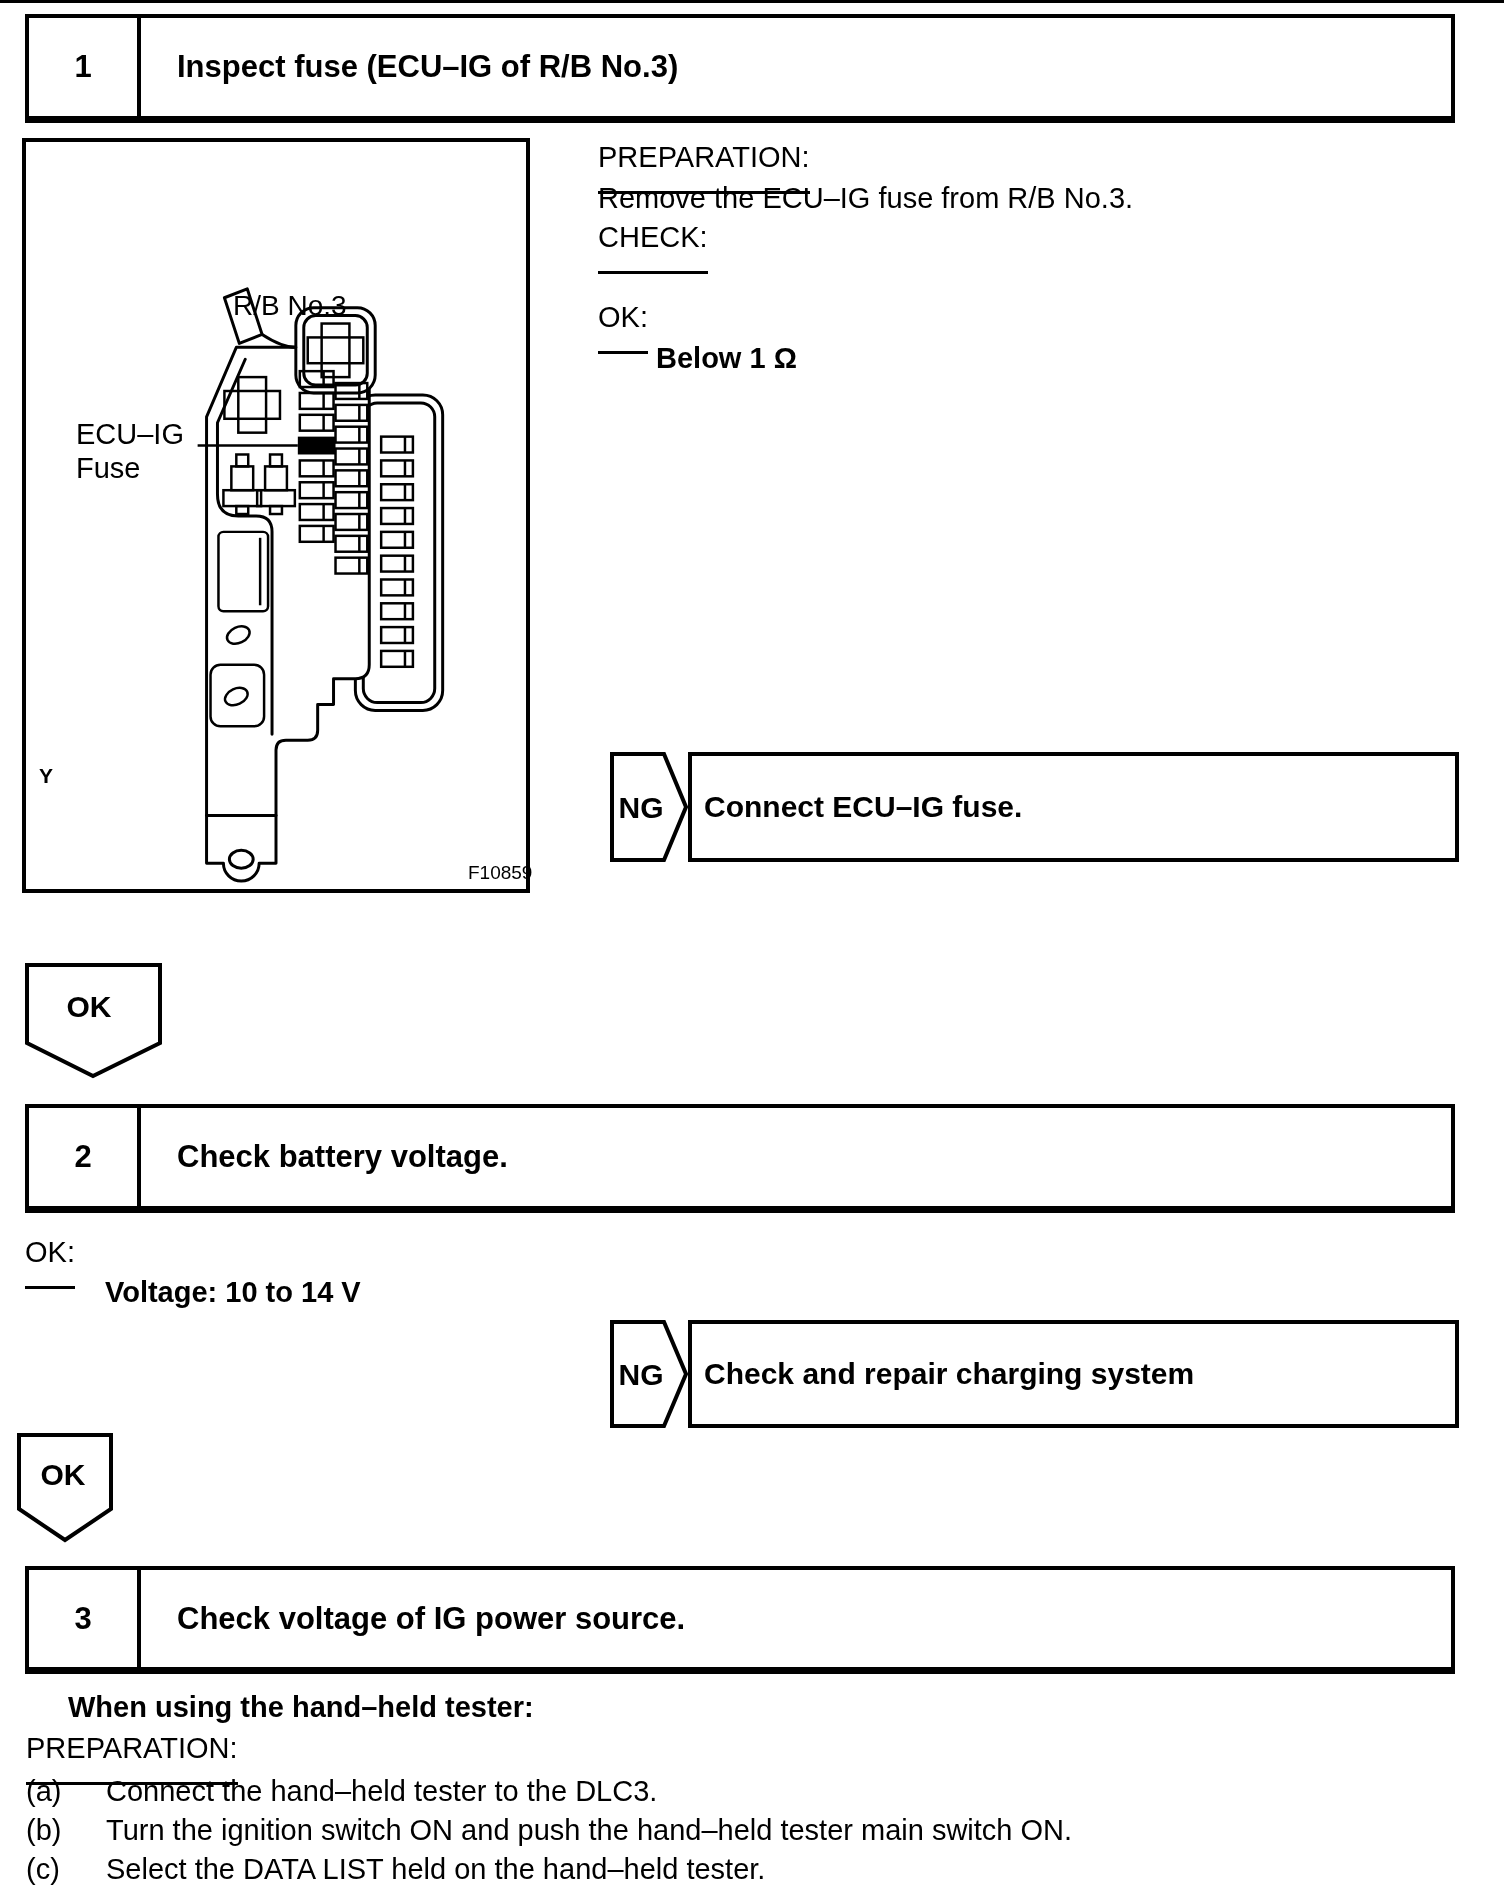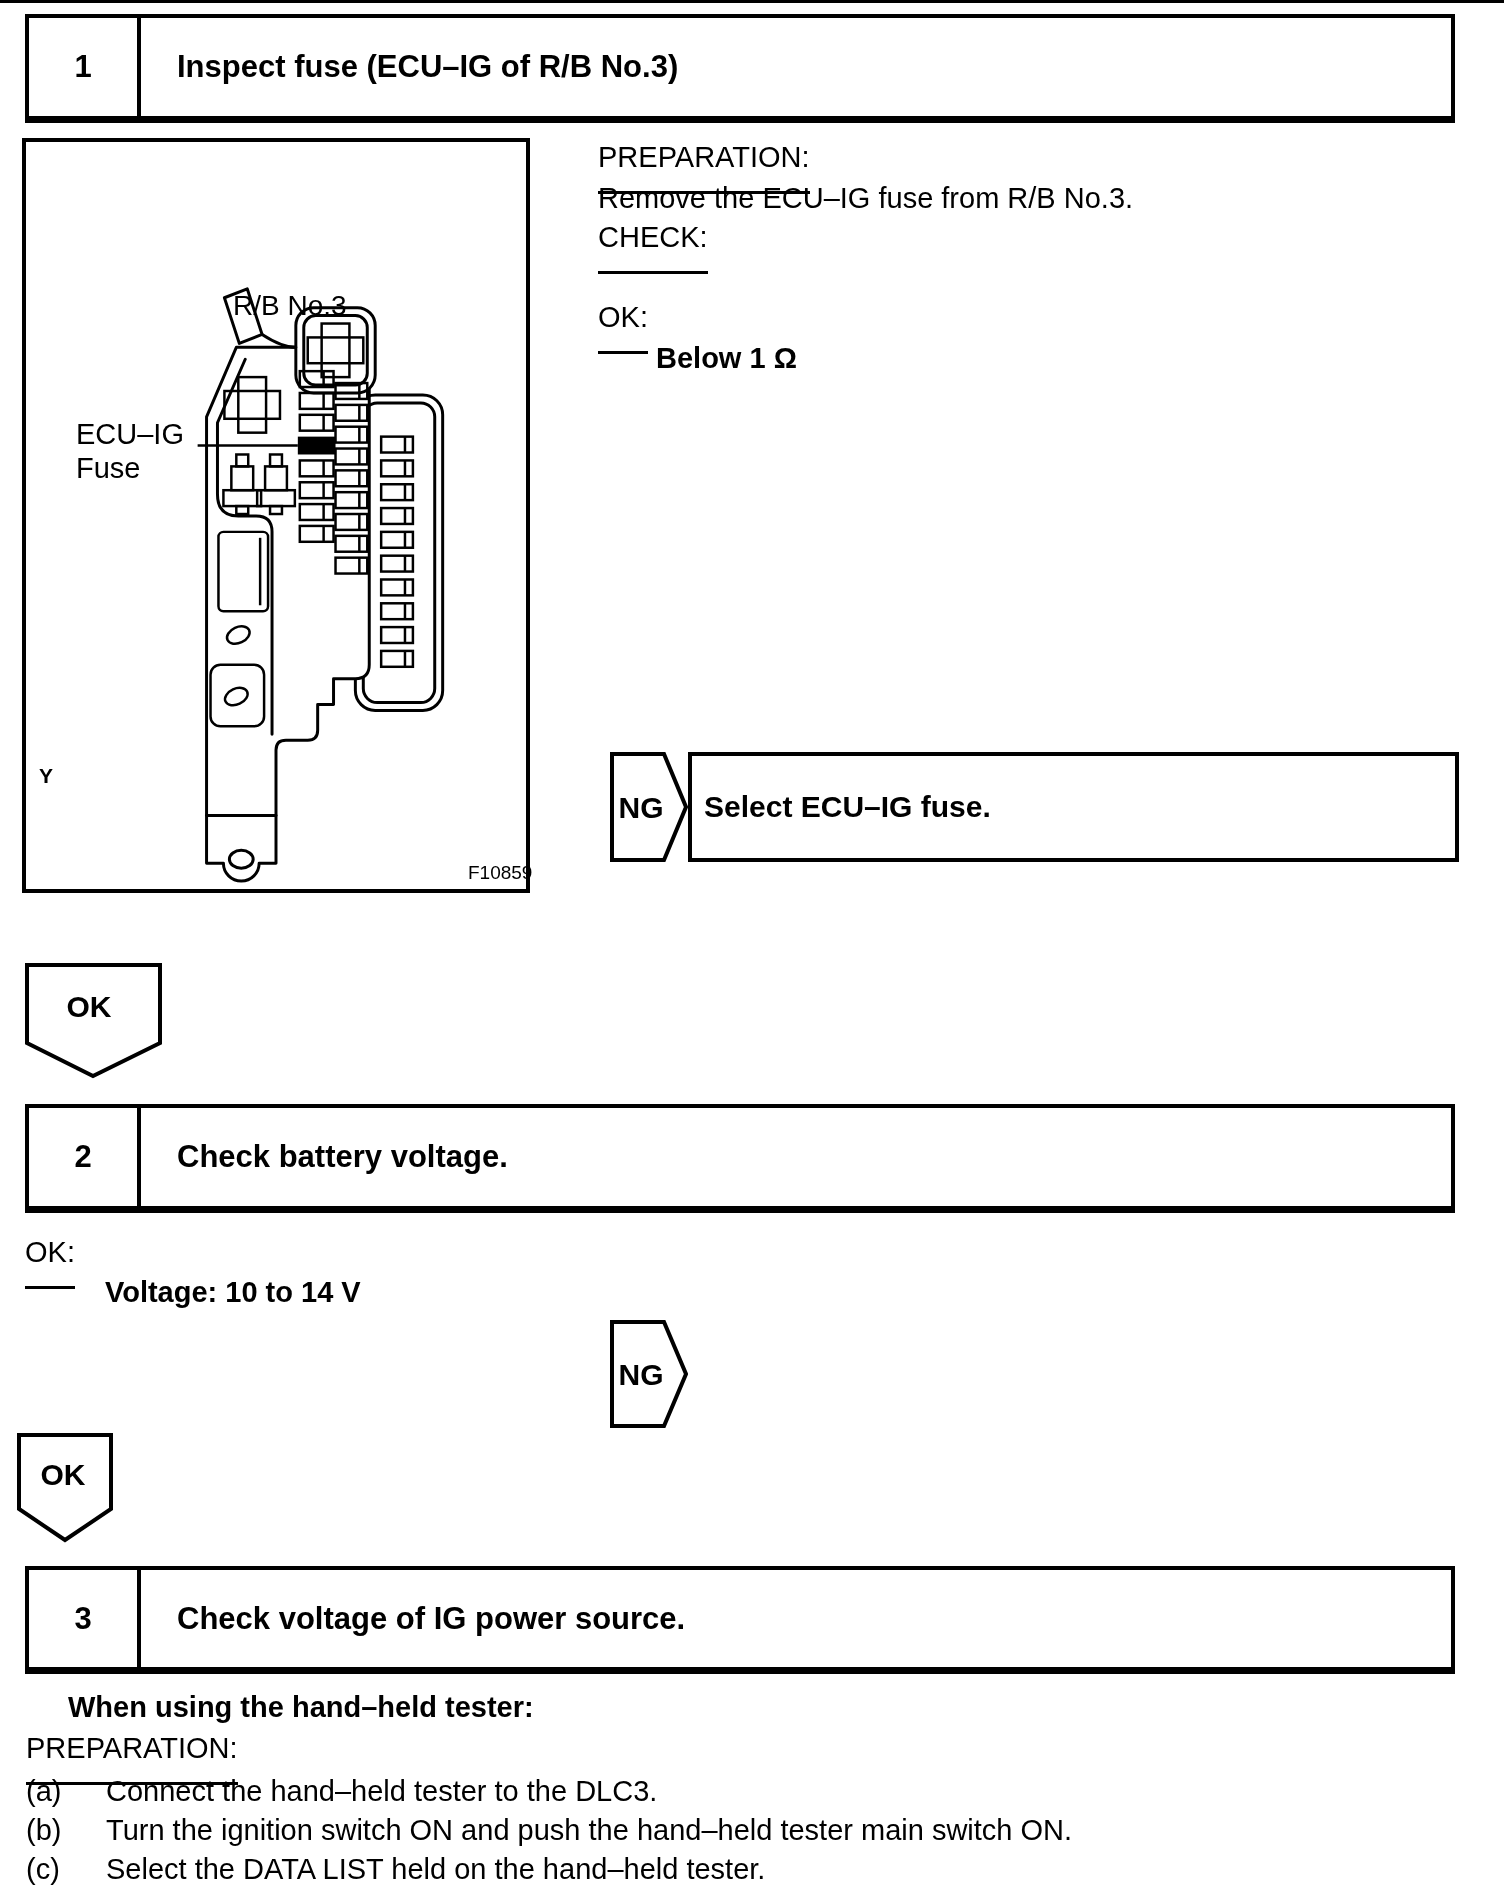--- a/index.html
+++ b/index.html
@@ -148,39 +148,40 @@
   <div class="abs t" style="left:598px; top:140px;"><span class="uh">PREPARATION:</span></div>
   <div class="abs t" style="left:598px; top:181px;">Remove the ECU–IG fuse from R/B No.3.</div>
   <div class="abs t" style="left:598px; top:220px;"><span class="uh">CHECK:</span></div>
   <div class="abs t" style="left:598px; top:300px;"><span class="uh">OK:</span></div>
   <div class="abs t b" style="left:656px; top:341px;">Below 1 Ω</div>
 
   <svg class="abs" style="left:610px; top:752px;" width="78" height="110" viewBox="0 0 78 110">
     <polygon points="2,2 54,2 76,55 54,108 2,108" fill="#fff" stroke="#000" stroke-width="4"></polygon>
     <text x="31" y="66" text-anchor="middle" font-size="30" font-weight="bold" fill="#000">NG</text>
   </svg>
-  <div class="abs ng-action" style="left:688px; top:752px; width:751px; height:102px;">Select ECU–IG fuse.</div>
+  <div class="abs ng-action" style="left:688px; top:752px; width:751px; height:102px;">Connect ECU–IG fuse.</div>
 
   <svg class="abs" style="left:25px; top:963px;" width="137" height="116" viewBox="0 0 137 116">
     <polygon points="2,2 135,2 135,80 68,113 2,80" fill="#fff" stroke="#000" stroke-width="4"></polygon>
     <text x="64" y="54" text-anchor="middle" font-size="30" font-weight="bold" fill="#000">OK</text>
   </svg>
 
   <div class="abs step-box" style="top:1104px;">
     <div class="step-num">2</div>
     <div class="step-title">Check battery voltage.</div>
   </div>
 
   <div class="abs t" style="left:25px; top:1235px;"><span class="uh">OK:</span></div>
   <div class="abs t b" style="left:105px; top:1275px;">Voltage: 10 to 14 V</div>
 
   <svg class="abs" style="left:610px; top:1320px;" width="78" height="108" viewBox="0 0 78 108">
     <polygon points="2,2 54,2 76,54 54,106 2,106" fill="#fff" stroke="#000" stroke-width="4"></polygon>
     <text x="31" y="65" text-anchor="middle" font-size="30" font-weight="bold" fill="#000">NG</text>
   </svg>
+  <div class="abs ng-action" style="left:688px; top:1320px; width:751px; height:100px;">Check and repair charging system</div>
 
   <svg class="abs" style="left:17px; top:1433px;" width="96" height="110" viewBox="0 0 96 110">
     <polygon points="2,2 94,2 94,76 48,107 2,76" fill="#fff" stroke="#000" stroke-width="4"></polygon>
     <text x="46" y="52" text-anchor="middle" font-size="30" font-weight="bold" fill="#000">OK</text>
   </svg>
 
   <div class="abs step-box" style="top:1566px; height:97px;">
     <div class="step-num">3</div>
     <div class="step-title">Check voltage of IG power source.</div>
   </div>

